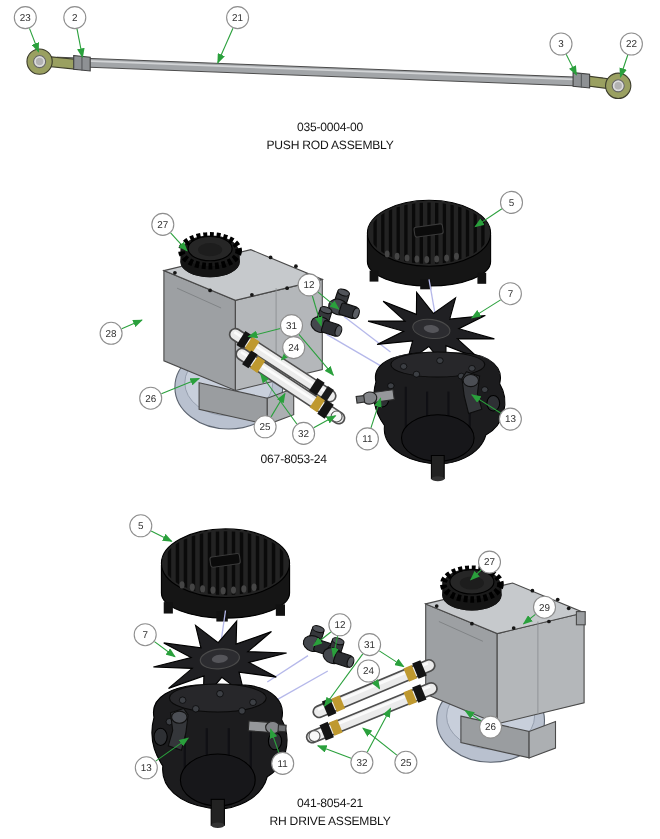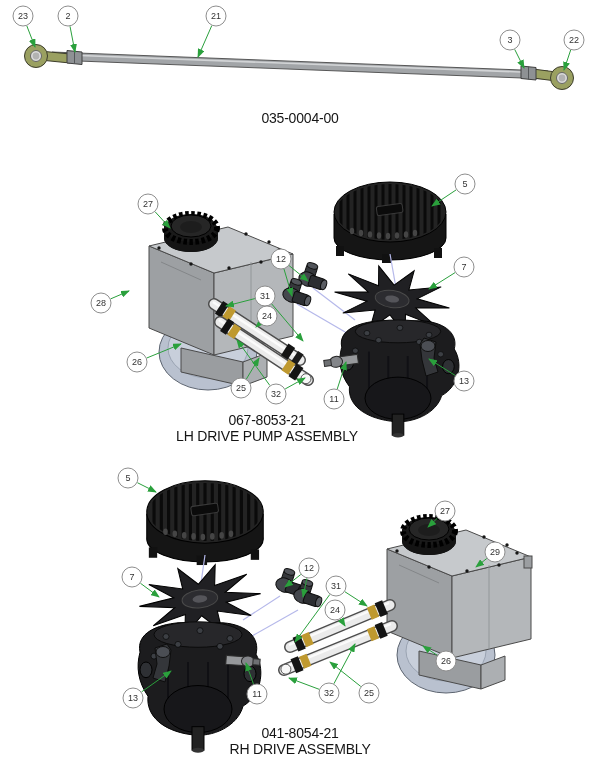--- a/index.html
+++ b/index.html
@@ -1,21 +1,21 @@
 <!DOCTYPE html>
 <html><head>
 <meta charset="utf-8">
 <style>
   html,body{margin:0;padding:0;background:#fff;}
   #page{position:relative;width:600px;height:763px;background:#ffffff;overflow:hidden;
         font-family:"Liberation Sans", sans-serif;}
   .art{position:absolute;left:0;}
   #callout-layer{position:absolute;left:0;top:0;z-index:30;}
   .caption{position:absolute;transform:translateX(-50%);white-space:nowrap;
-           color:#151515;font-size:14px;letter-spacing:-0.2px;z-index:20;}
+           color:#151515;font-size:11px;letter-spacing:-0.2px;z-index:20;}
 </style>
 </head>
 <body>
 
 <div id="page">
 
   <svg width="0" height="0" style="position:absolute" aria-hidden="true">
     <defs>
       <g id="fanShape">
         <polygon points="58,0 24.7,4.7 46.9,19.8 15.3,12.2 17.9,32 0,15.1 -17.9,32 -15.3,12.2 -46.9,19.8 -24.7,4.7 -58,0 -24.7,-4.7 -46.9,-19.8 -15.3,-12.2 -17.9,-32 0,-15.1 17.9,-32 15.3,-12.2 46.9,-19.8 24.7,-4.7" fill="#202023" stroke="#000" stroke-width="1"></polygon>
@@ -371,17 +371,17 @@
         <text x="329" y="693" text-anchor="middle" dy="0.34em" font-size="9" font-family="&quot;Liberation Sans&quot;, sans-serif" fill="#333333">32</text>
       </g>
       <line x1="360.7803558250609" y1="686.4664366814586" x2="330" y2="662" stroke="#2aa03c" stroke-width="1" marker-end="url(#arrw)"></line>
       <g>
         <circle cx="369" cy="693" r="10" fill="#ffffff" stroke="#8e8e8e" stroke-width="1"></circle>
         <text x="369" y="693" text-anchor="middle" dy="0.34em" font-size="9" font-family="&quot;Liberation Sans&quot;, sans-serif" fill="#333333">25</text>
       </g>
     </svg>
 
   <div class="caption" style="top:110px;left:300px">035-0004-00</div>
-  <div class="caption" style="top:412px;left:267px">067-8053-21</div>
-  <div class="caption" style="top:428px;left:267px">LH DRIVE PUMP ASSEMBLY</div>
+  <div class="caption" style="top:126px;left:300px">PUSH ROD ASSEMBLY</div>
+  <div class="caption" style="top:412px;left:267px">067-8053-24</div>
   <div class="caption" style="top:725px;left:300px">041-8054-21</div>
   <div class="caption" style="top:741px;left:300px">RH DRIVE ASSEMBLY</div>
 </div>
 
 </body></html>

